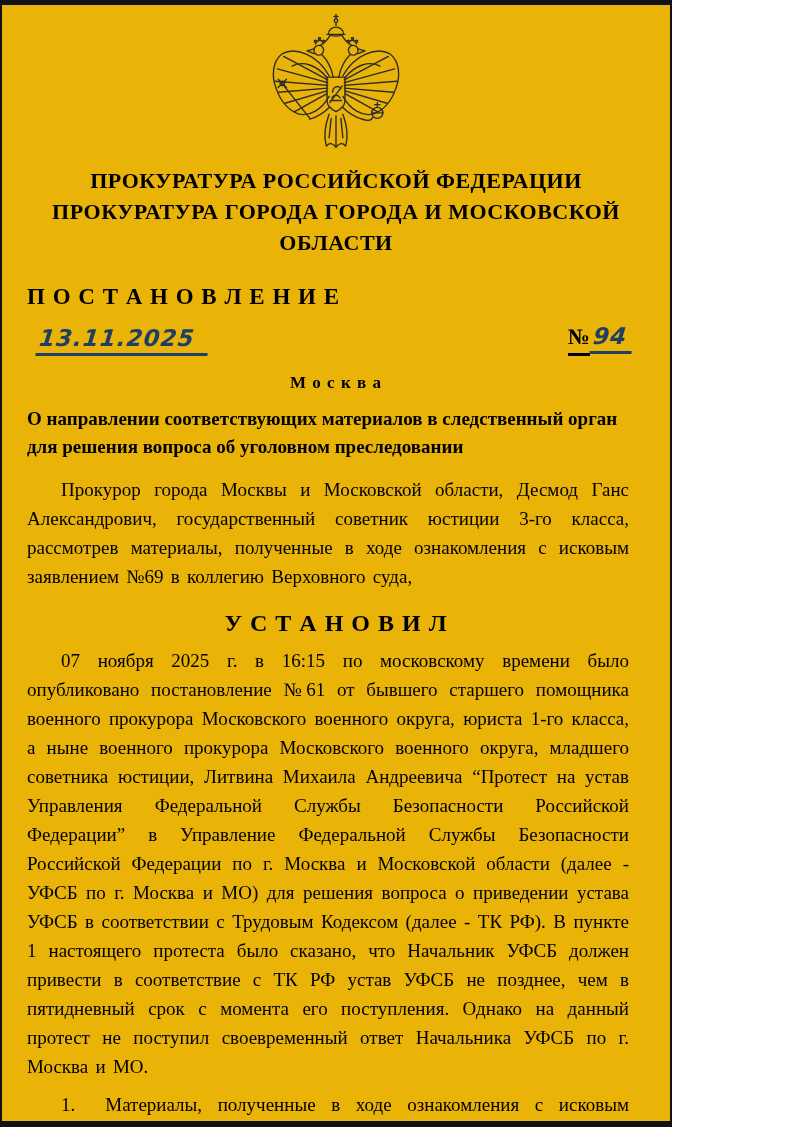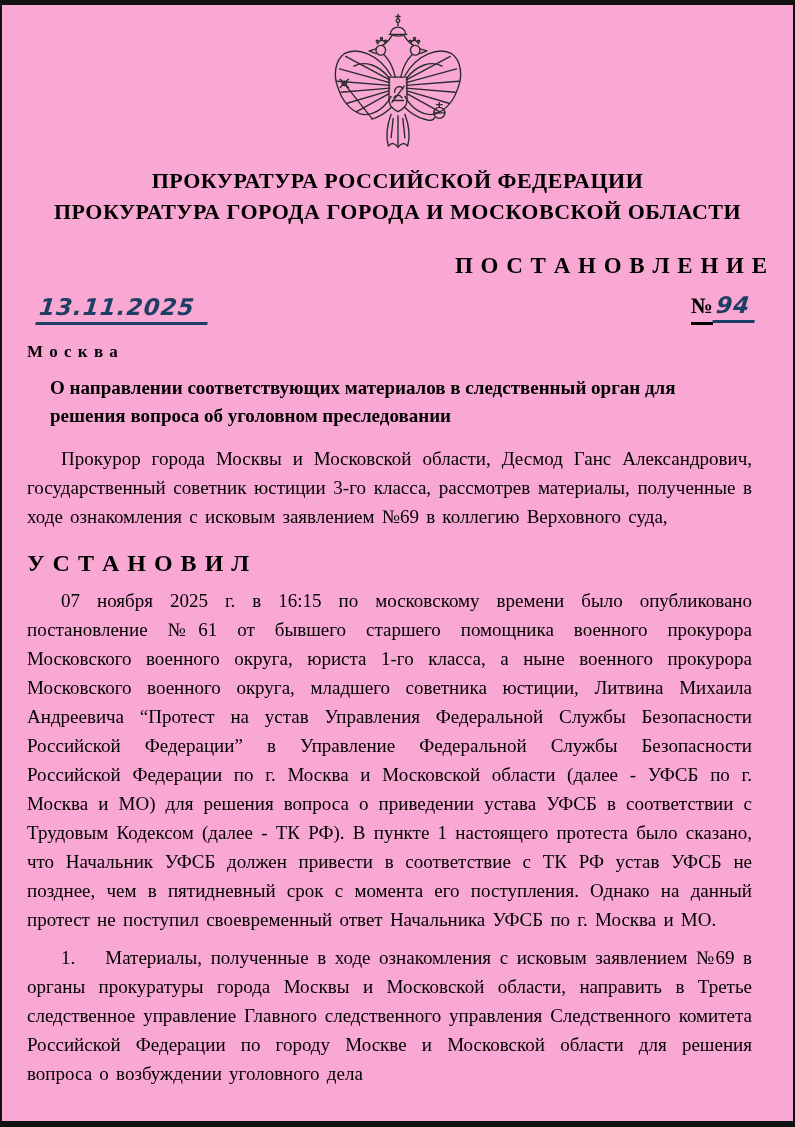--- a/index.html
+++ b/index.html
@@ -1,41 +1,41 @@
 <!DOCTYPE html>
 <html lang="ru"><head>
 <meta charset="utf-8">
 <style>
   html,body{margin:0;padding:0;background:#ffffff;}
   body{font-family:"Liberation Serif","DejaVu Serif",serif;color:#000;}
   .page{
     box-sizing:border-box;
-    width:795px;height:1127px;
-    background:#f9a8d4;
+    width:672px;height:1127px;
+    background:#eab308;
     border-left:2px solid #111;
     border-right:2px solid #111;
     border-top:5px solid #111;
     border-bottom:6px solid #111;
     overflow:hidden;
     position:relative;
   }
   .doc{padding:0 25px;}
 
   
   .emblem-wrap{text-align:center;margin-top:6px;height:146px;}
   .emblem-wrap svg{display:inline-block;}
 
   
   .org{
     text-align:center;font-weight:bold;
     font-size:22px;line-height:31px;letter-spacing:.5px;
     margin-top:8px;
   }
   .doc-type{
-    text-align:right;font-weight:bold;
+    text-align:left;font-weight:bold;
     font-size:23px;margin-top:26px;letter-spacing:1px;
   }
 
   
   .req-row{
     display:flex;justify-content:space-between;align-items:flex-end;
     margin-top:8px;padding:0 12px 0 10px;height:38px;
   }
   .script{
     font-family:"DejaVu Sans","Liberation Sans",sans-serif;
@@ -55,37 +55,37 @@
     border-bottom:3px solid #000;
     display:inline-block;padding-bottom:3px;
   }
   .num-val{
     font-size:23px;
     border-bottom:3px solid #1e3e63;
     padding:0 6px 2px 2px;margin-left:1px;
   }
 
   .city{
-    font-weight:bold;
+    text-align:center;font-weight:bold;
     font-size:17px;margin-top:17px;letter-spacing:1px;
   }
 
   .subject{
     text-align:left;font-weight:bold;
     font-size:19px;line-height:28px;
     max-width:695px;margin:12px auto 14px auto;
   }
 
   p.body-par{
     font-size:19px;line-height:29px;
     text-align:justify;text-indent:34px;
     margin:9px 16px 0 0;word-spacing:2.5px;
   }
   .section-heading{
-    text-align:left;font-weight:bold;
+    text-align:center;font-weight:bold;
     font-size:24px;letter-spacing:1px;
     margin-top:19px;
   }
   .section-heading.big-gap{margin-top:46px;}
   .bold{font-weight:normal;}
   .item-num{padding-right:30px;}
 </style>
 </head>
 <body>
 

